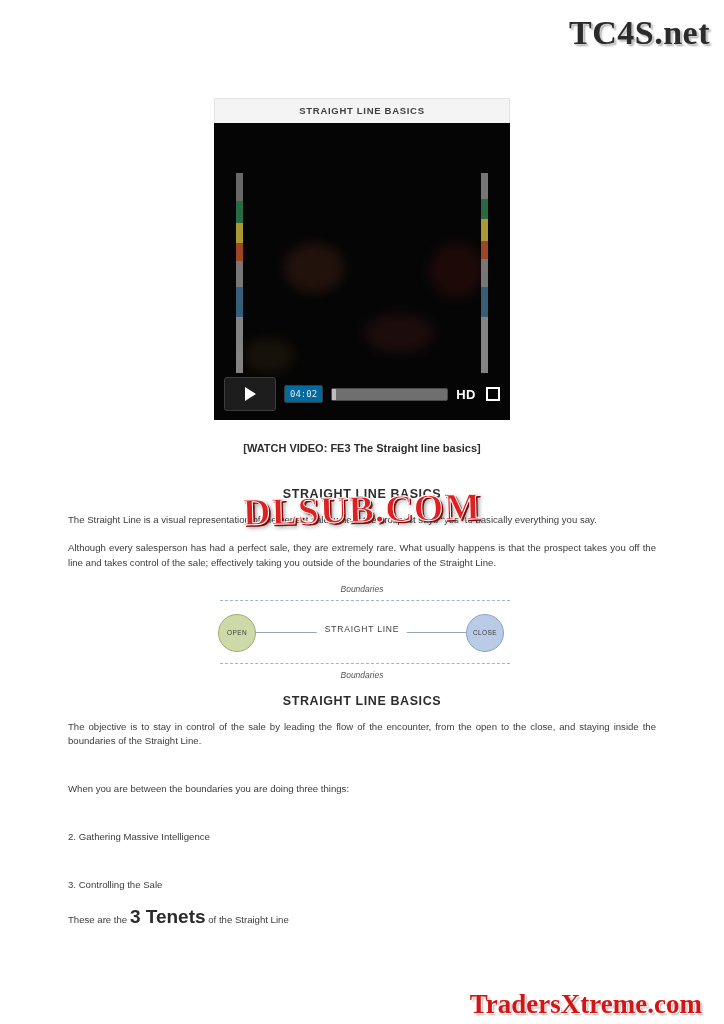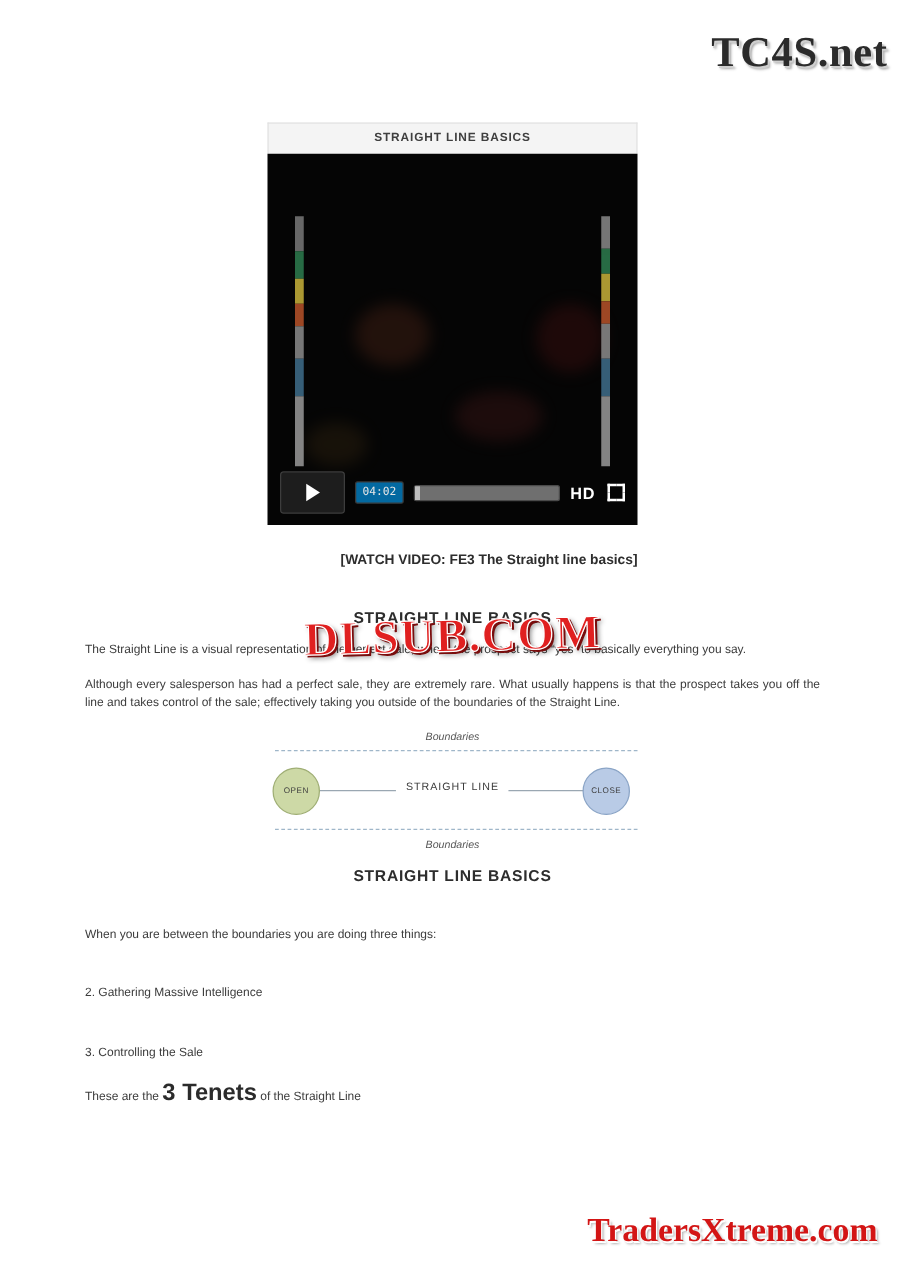--- a/index.html
+++ b/index.html
@@ -12,34 +12,34 @@
     height: 1024px;
     position: relative;
     font-family: "Liberation Sans", sans-serif;
     color: #3a3a3a;
     overflow: hidden;
   }
 
   
   .wm-top {
     position: absolute;
-    top: 24px;
+    top: 14px;
     right: 14px;
     font-family: "Liberation Serif", serif;
     font-weight: bold;
     font-size: 34px;
     color: #2b2b2b;
     letter-spacing: 0.5px;
     text-shadow:
       1px 1px 0 #cfcfcf,
       2px 2px 2px rgba(0,0,0,0.35);
   }
   .wm-bottom {
     position: absolute;
-    bottom: 24px;
+    bottom: 4px;
     right: 22px;
     font-family: "Liberation Serif", serif;
     font-weight: bold;
     font-size: 27px;
     color: #d31515;
     text-shadow:
       1px 1px 0 #ffffff,
       2px 2px 2px rgba(0,0,0,0.3);
   }
   .wm-center {
@@ -206,21 +206,21 @@
     position: absolute;
     width: 5px; height: 5px;
     border: 2px solid #ffffff;
   }
   .fs-icon span:nth-child(1){ left:0; top:0; border-right:none; border-bottom:none;}
   .fs-icon span:nth-child(2){ right:0; top:0; border-left:none; border-bottom:none;}
   .fs-icon span:nth-child(3){ left:0; bottom:0; border-right:none; border-top:none;}
   .fs-icon span:nth-child(4){ right:0; bottom:0; border-left:none; border-top:none;}
 
   .video-caption {
-    text-align: right;
+    text-align: center;
     font-size: 11px;
     font-weight: bold;
     color: #2d2d2d;
     margin-top: 22px;
   }
 
   
   .doc {
     position: absolute;
     left: 68px;
@@ -390,20 +390,21 @@
     <div class="sl-line"></div>
     <div class="sl-text">STRAIGHT LINE</div>
     <div class="node open">OPEN</div>
     <div class="node close">CLOSE</div>
     <div class="dash bottom"></div>
     <div class="diag-label bottom">Boundaries</div>
   </div>
 
   <div class="h-center">STRAIGHT LINE BASICS</div>
 
+  <p class="body">The objective is to stay in control of the sale by leading the flow of the encounter, from the open to the close, and staying inside the boundaries of the Straight Line.</p>
   <p class="body nojust">When you are between the boundaries you are doing three things:</p>
 
   <p class="body nojust">2. Gathering Massive Intelligence</p>
   <p class="body nojust">3. Controlling the Sale</p>
 
   <div class="tenets-line">
     <span>These are the </span><b>3 Tenets</b><span> of the Straight Line</span>
   </div>
 </div>
 

